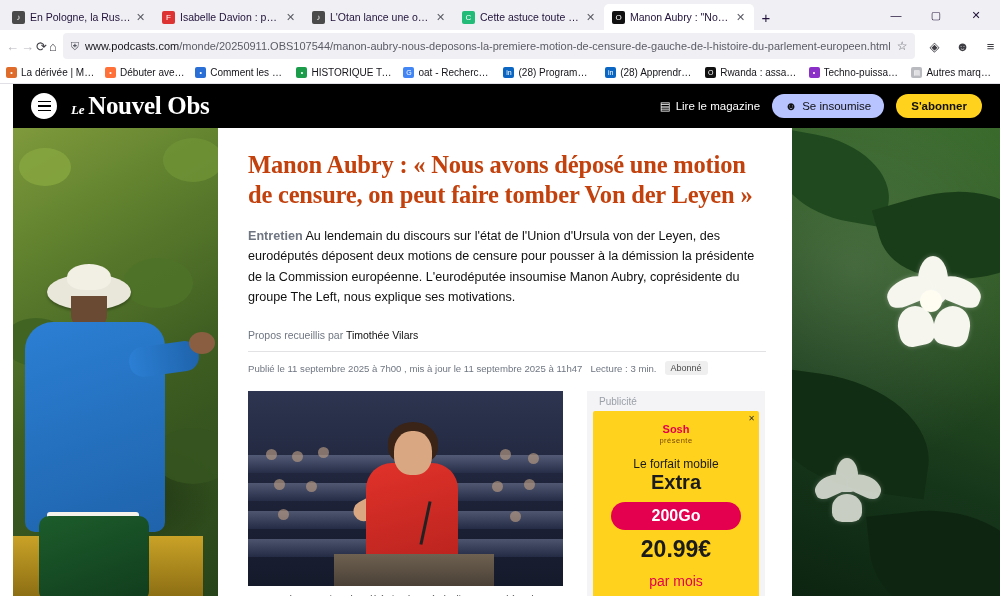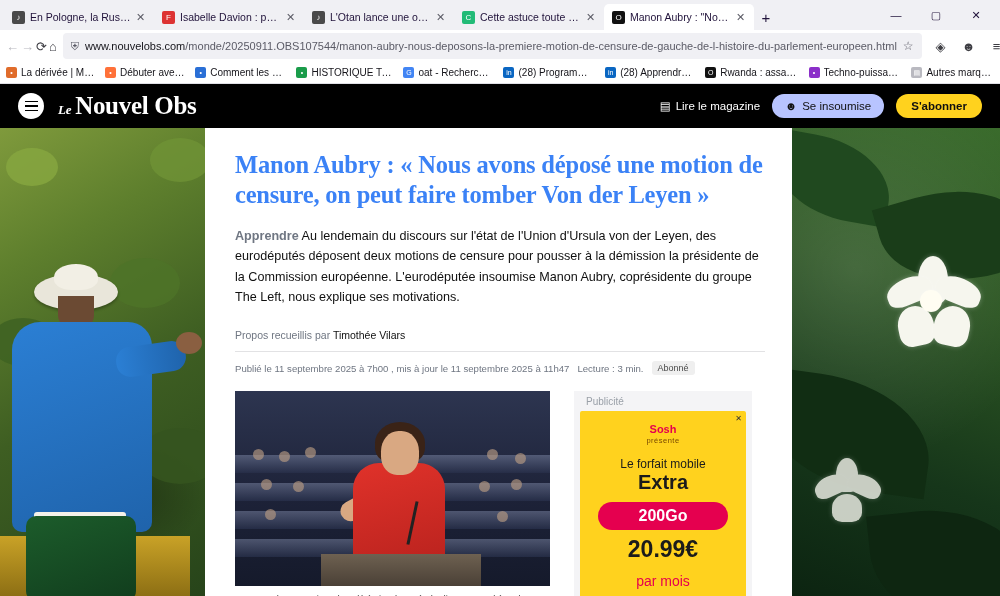--- a/index.html
+++ b/index.html
@@ -62,21 +62,21 @@
     padding: 0 6px; gap: 10px; font-size: 10px; color: #15141a;
     border-bottom: 1px solid #e0e0e6;
   }
   .bm { display: flex; align-items: center; gap: 4px; white-space: nowrap; max-width: 150px; overflow: hidden; }
   .bm .bmico { width: 11px; height: 11px; flex: 0 0 11px; border-radius: 2px; display:flex;
     align-items:center; justify-content:center; font-size:7px; color:#fff; }
   .bm .bmlabel { overflow:hidden; text-overflow:ellipsis; }
   .bm-right { margin-left: auto; display:flex; align-items:center; gap:4px; }
 
   
-  .viewport { flex: 1 1 auto; position: relative; overflow: hidden; background: #fff; }
+  .viewport { flex: 1 1 auto; position: relative; overflow: hidden; background: #fff; padding-left: 13px; }
 
   .site-header {
     height: 44px; background: #000000; display: flex; align-items: center;
     padding: 0 18px; gap: 14px; position: relative; z-index: 5;
   }
   .burger {
     width: 26px; height: 26px; border-radius: 50%; background: #ffffff;
     display: flex; flex-direction: column; align-items: center; justify-content: center; gap: 3px;
   }
   .burger span { display:block; width: 13px; height: 1.6px; background: #000; }
@@ -141,21 +141,21 @@
   .flower { position:absolute; }
   .petal { position:absolute; background:#f6f6ee; border-radius: 60% 60% 40% 40%; box-shadow: 0 0 5px rgba(255,255,255,.3);}
 
   
   .article {
     position: absolute; left: 205px; right: 208px; top: 0; bottom: 0;
     background: #ffffff; overflow: hidden; padding: 22px 26px 0 30px;
   }
   .art-title {
     font-family: "Liberation Serif", serif; font-size: 24.5px; line-height: 1.22;
-    font-weight: 700; color: #3b82f6; margin: 0 0 16px 0; letter-spacing: -0.2px;
+    font-weight: 700; color: #c2410c; margin: 0 0 16px 0; letter-spacing: -0.2px;
   }
   .art-chapo { font-size: 12.6px; line-height: 1.62; color: #101010; margin: 0; max-width: 530px; }
   .art-chapo .kicker { font-weight: 700; color: #6f7682; }
   .byline { font-size: 10.5px; color: #101010; margin-top: 22px; }
   .byline .lbl { color: #6f7682; }
   .rule { height:1px; background:#e2e2e4; margin: 10px 0 9px 0; max-width: 530px;}
   .meta { font-size: 9.6px; color: #6f7682; display:flex; align-items:center; gap: 8px; flex-wrap:wrap;}
   .badge-abonne { background:#efefef; color:#4a4a4a; font-size: 9px; padding: 2px 6px; border-radius: 3px; }
 
   .media-row { display: flex; gap: 24px; margin-top: 16px; }
@@ -239,21 +239,21 @@
     </div>
   </div>
 
   <div class="navbar">
     <div class="navbtn dim">←</div>
     <div class="navbtn dim">→</div>
     <div class="navbtn">⟳</div>
     <div class="navbtn">⌂</div>
     <div class="urlbar">
       <span class="shield">⛨</span>
-      <span class="url-text"><b>www.nouvelobs.com</b><span>/monde/20250911.OBS107544/manon-aubry-nous-deposons-la-premiere-motion-de-censure-de-gauche-de-l-histoire-du-parlement-europeen.html</span></span>
+      <span class="url-text"><b>www.podcasts.com</b><span>/monde/20250911.OBS107544/manon-aubry-nous-deposons-la-premiere-motion-de-censure-de-gauche-de-l-histoire-du-parlement-europeen.html</span></span>
       <span class="star">☆</span>
     </div>
     <div class="right-icons">
       <div class="navbtn">◈</div>
       <div class="navbtn">☻</div>
       <div class="navbtn">≡</div>
     </div>
   </div>
 
   <div class="bookmarks">
@@ -367,21 +367,21 @@
             <div class="petal" style="left:34px; top:18px; width:34px; height:20px; transform:rotate(24deg);"></div>
             <div class="petal" style="left:18px; top:36px; width:30px; height:28px;"></div>
           </div>
         </div>
       </div>
 
       <div class="article">
         <h1 class="art-title">Manon Aubry : « Nous avons déposé une motion de censure, on peut faire tomber Von der Leyen »</h1>
 
         <p class="art-chapo">
-          <span class="kicker">Apprendre</span>
+          <span class="kicker">Entretien</span>
           <span>Au lendemain du discours sur l'état de l'Union d'Ursula von der Leyen, des eurodéputés déposent deux motions de censure pour pousser à la démission la présidente de la Commission européenne. L'eurodéputée insoumise Manon Aubry, coprésidente du groupe The Left, nous explique ses motivations.</span>
         </p>
 
         <div class="byline">
           <span class="lbl">Propos recueillis par</span>
           <span>Timothée Vilars</span>
         </div>
 
         <div class="rule"></div>
 

